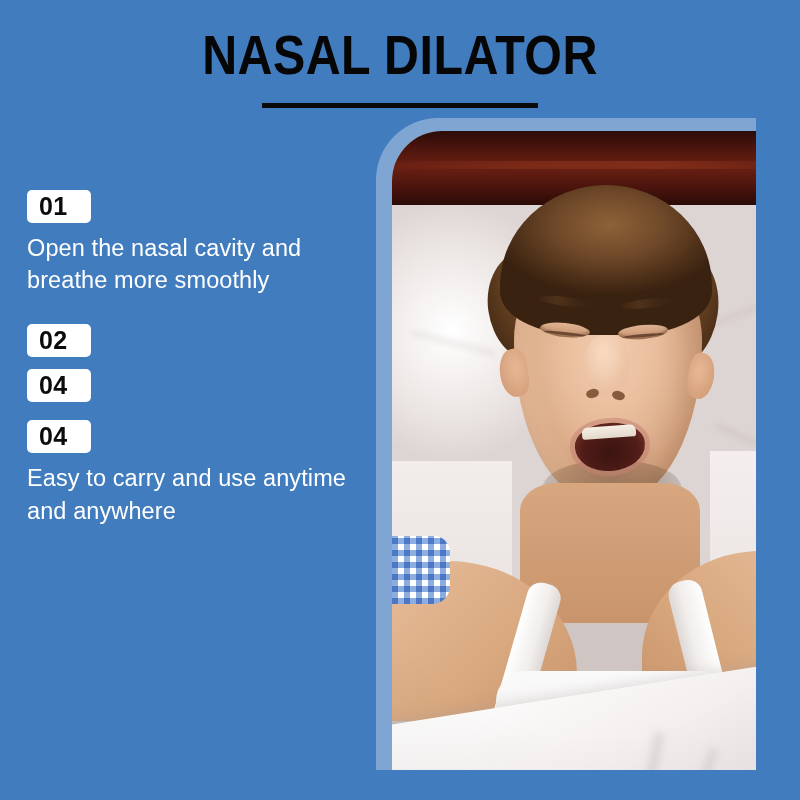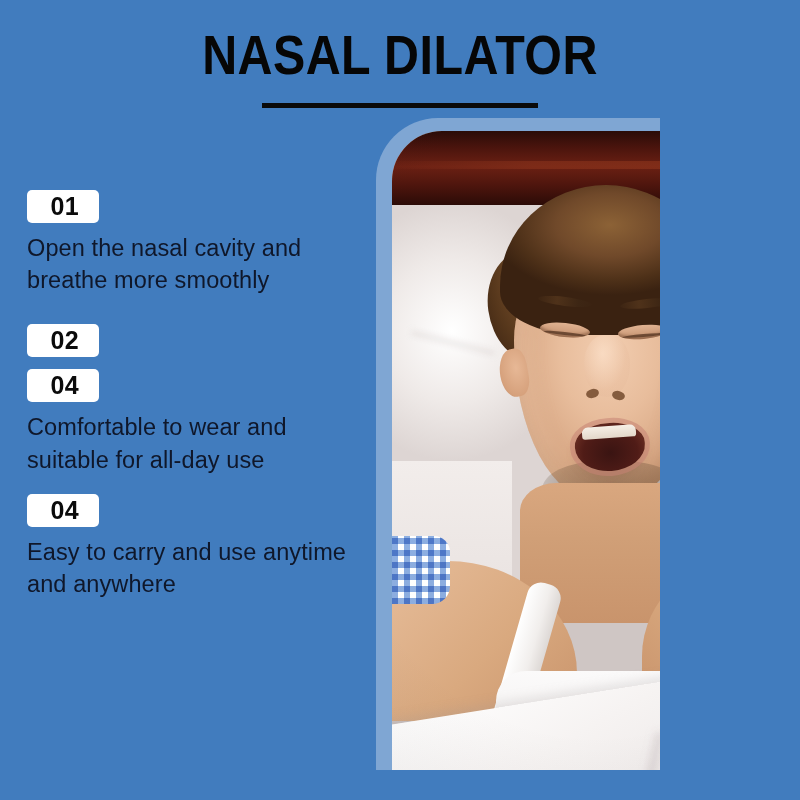--- a/index.html
+++ b/index.html
@@ -8,21 +8,21 @@
   }
   body {
     width: 800px;
     height: 800px;
     overflow: hidden;
     font-family: "Liberation Sans", sans-serif;
     background: #417CBE;
   }
   #poster {
     position: relative;
-    width: 660px;
+    width: 756px;
     height: 800px;
     background: #417CBE;
     overflow: hidden;
   }
 
   
   .title-block {
     position: absolute;
     left: 0;
     top: 28px;
@@ -59,33 +59,33 @@
   }
   .feature:nth-child(1) { margin-bottom: 28px; }
   .feature:nth-child(2) { margin-bottom: 12px; }
   .feature:nth-child(3) { margin-bottom: 18px; }
 
   .badge {
     display: inline-block;
     background: #FFFFFF;
     border-radius: 5px;
     min-width: 40px;
-    padding: 2px 20px 3px 12px;
+    padding: 2px 12px 3px 12px;
     font-size: 25px;
     font-weight: 700;
     color: #0b0b0b;
     line-height: 1.12;
-    text-align: right;
+    text-align: left;
     letter-spacing: 0.3px;
   }
   .feature-text {
     margin-top: 9px;
     font-size: 23.5px;
     line-height: 1.37;
-    color: #0f172a;
+    color: #ffffff;
     letter-spacing: 0.1px;
     max-width: 335px;
   }
 
   
   .photo-frame {
     position: absolute;
     left: 376px;
     top: 118px;
     width: 424px;
@@ -430,21 +430,20 @@
       <div class="badge">01</div>
       <div class="feature-text">Open the nasal cavity and breathe more smoothly</div>
     </div>
 
     <div class="feature">
       <div class="badge">02</div>
     </div>
 
     <div class="feature">
       <div class="badge">04</div>
-      <div class="feature-text">Comfortable to wear and suitable for all-day use</div>
     </div>
 
     <div class="feature">
       <div class="badge">04</div>
       <div class="feature-text">Easy to carry and use anytime and anywhere</div>
     </div>
 
   </div>
 
   <div class="photo-frame">

